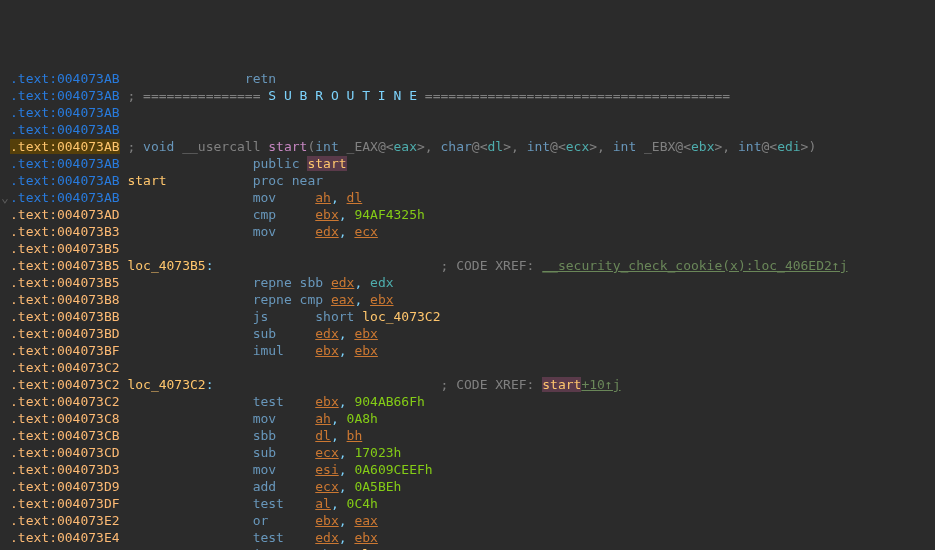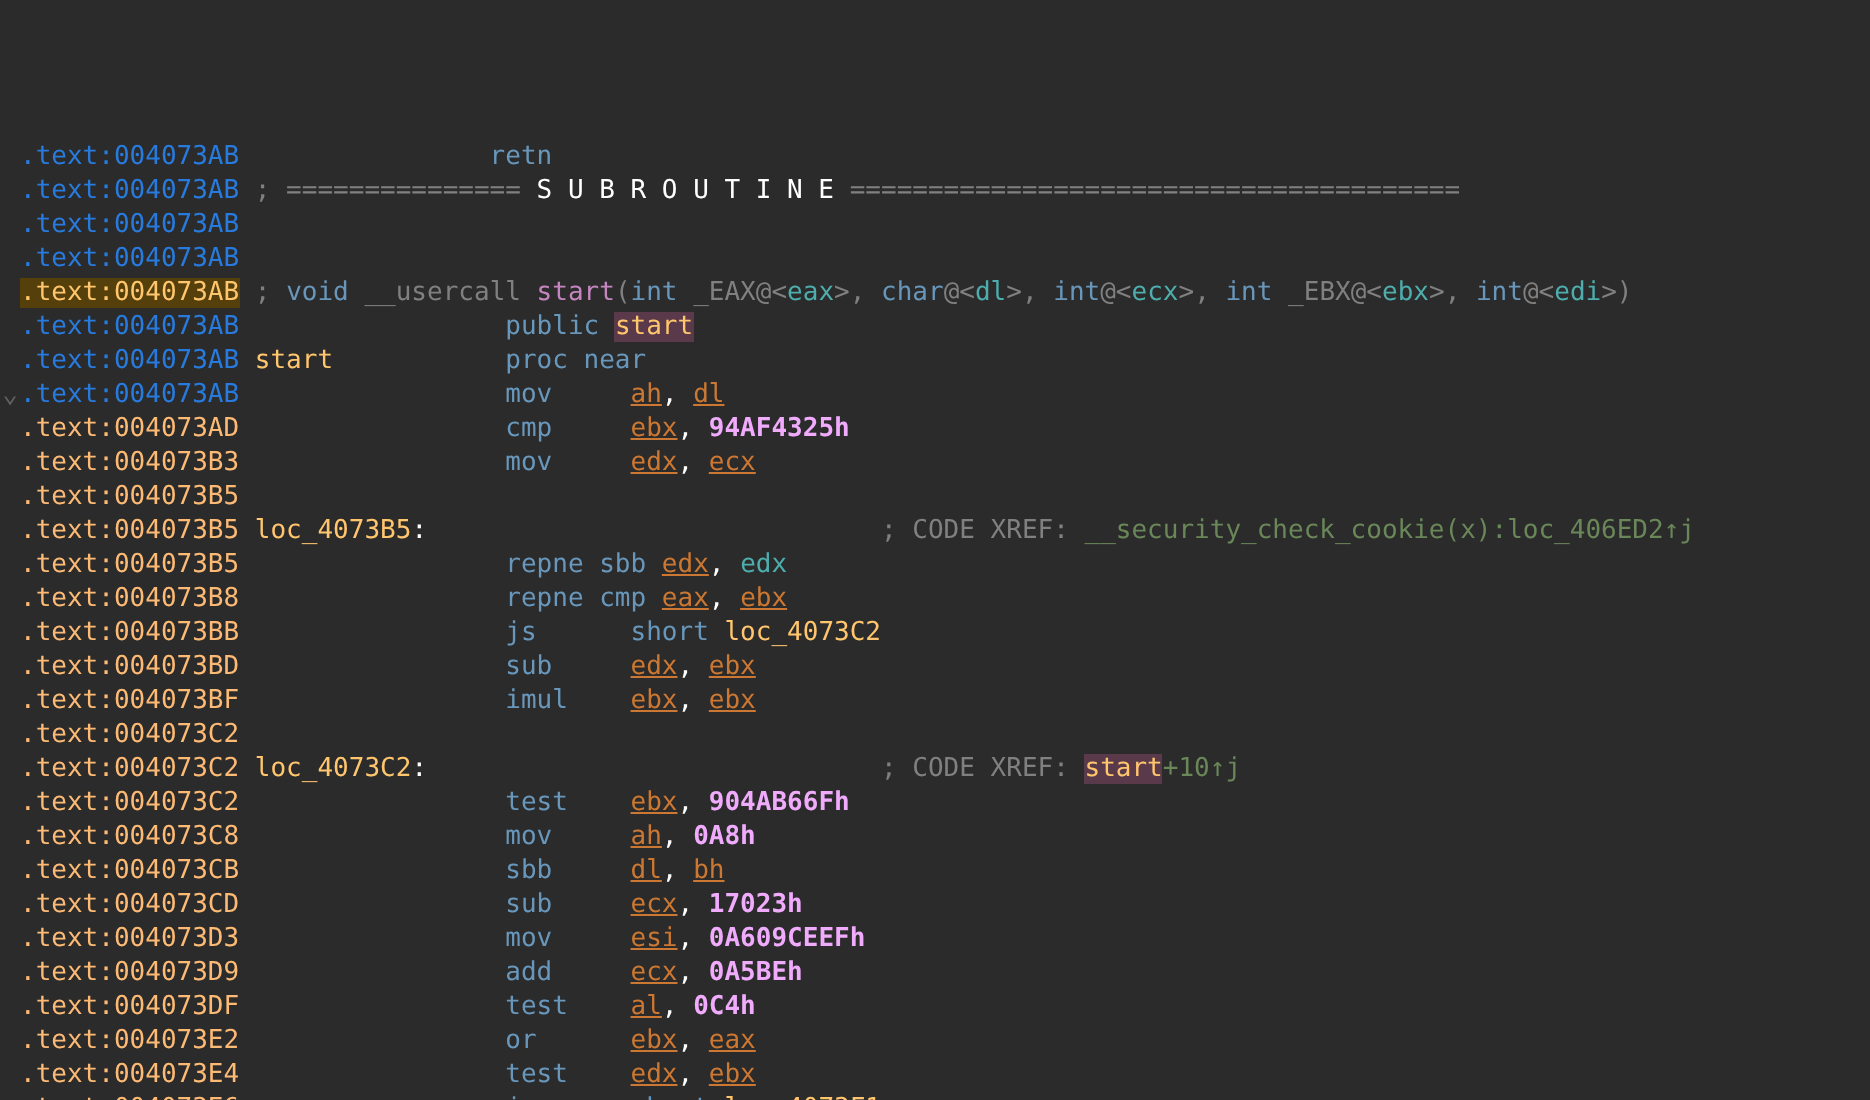--- a/index.html
+++ b/index.html
@@ -13,29 +13,29 @@
     height: 550px;
     overflow: hidden;
     white-space: pre;
     padding-top: 2px;
   }
   .line { display: block; }
   .addr-gray { color: #fdba74; }
   .addr-blue { color: #287bde; }
   .addr-yellow { color: #ffc66d; background: #553f0a; }
   .c-comment { color: #808080; }
-  .c-red { color: #f0abfc; font-weight: bold; }
+  .c-red { color: #84cc16; }
   .c-blue { color: #6897bb; }
   .c-orange { color: #cc7832; text-decoration: underline; }
   .c-cyan { color: #4eadad; }
-  .c-white { color: #ffffff; text-align: center; }
+  .c-white { color: #7dd3fc; text-align: center; }
   .c-yellow { color: #ffc66d; }
   .c-magenta { color: #c586c0; }
   .c-pinkbg { color: #ffc66d; background: #5a3a4a; }
-  .c-green { color: #6a8759; }
+  .c-green { color: #6a8759; text-decoration: underline; }
   .gutter { color: #606060; display:inline-block; width:10px; text-align:center;}
 </style>
 </head>
 <body>
 
 
 
 <div id="disasm"><div class="line"><span class="gutter"> </span><span class="addr-blue">.text:004073AB</span><span class="c-blue">                retn</span></div><div class="line"><span class="gutter"> </span><span class="addr-blue">.text:004073AB</span><span class="c-comment"> ; =============== </span><span class="c-white">S U B R O U T I N E</span><span class="c-comment"> =======================================</span></div><div class="line"><span class="gutter"> </span><span class="addr-blue">.text:004073AB</span></div><div class="line"><span class="gutter"> </span><span class="addr-blue">.text:004073AB</span></div><div class="line"><span class="gutter"> </span><span class="addr-yellow">.text:004073AB</span><span class="c-comment"> ; </span><span class="c-blue">void</span><span class="c-comment"> __usercall </span><span class="c-magenta">start</span><span class="c-comment">(</span><span class="c-blue">int</span><span class="c-comment"> _EAX@&lt;</span><span class="c-cyan">eax</span><span class="c-comment">&gt;, </span><span class="c-blue">char</span><span class="c-comment">@&lt;</span><span class="c-cyan">dl</span><span class="c-comment">&gt;, </span><span class="c-blue">int</span><span class="c-comment">@&lt;</span><span class="c-cyan">ecx</span><span class="c-comment">&gt;, </span><span class="c-blue">int</span><span class="c-comment"> _EBX@&lt;</span><span class="c-cyan">ebx</span><span class="c-comment">&gt;, </span><span class="c-blue">int</span><span class="c-comment">@&lt;</span><span class="c-cyan">edi</span><span class="c-comment">&gt;)</span></div><div class="line"><span class="gutter"> </span><span class="addr-blue">.text:004073AB</span><span>                 </span><span class="c-blue">public</span><span> </span><span class="c-pinkbg">start</span></div><div class="line"><span class="gutter"> </span><span class="addr-blue">.text:004073AB</span><span> </span><span class="c-yellow">start</span><span>           </span><span class="c-blue">proc near</span></div><div class="line"><span class="gutter">⌄</span><span class="addr-blue">.text:004073AB</span><span>                 </span><span class="c-blue">mov</span><span>     </span><span class="c-orange">ah</span><span class="c-white">, </span><span class="c-orange">dl</span></div><div class="line"><span class="gutter"> </span><span class="addr-gray">.text:004073AD</span><span>                 </span><span class="c-blue">cmp</span><span>     </span><span class="c-orange">ebx</span><span class="c-white">, </span><span class="c-red">94AF4325h</span></div><div class="line"><span class="gutter"> </span><span class="addr-gray">.text:004073B3</span><span>                 </span><span class="c-blue">mov</span><span>     </span><span class="c-orange">edx</span><span class="c-white">, </span><span class="c-orange">ecx</span></div><div class="line"><span class="gutter"> </span><span class="addr-gray">.text:004073B5</span></div><div class="line"><span class="gutter"> </span><span class="addr-gray">.text:004073B5</span><span> </span><span class="c-yellow">loc_4073B5</span><span class="c-white">:</span><span>                             </span><span class="c-comment">; CODE XREF: </span><span class="c-green">__security_check_cookie(x):loc_406ED2↑j</span></div><div class="line"><span class="gutter"> </span><span class="addr-gray">.text:004073B5</span><span>                 </span><span class="c-blue">repne sbb</span><span> </span><span class="c-orange">edx</span><span class="c-white">, </span><span class="c-cyan">edx</span></div><div class="line"><span class="gutter"> </span><span class="addr-gray">.text:004073B8</span><span>                 </span><span class="c-blue">repne cmp</span><span> </span><span class="c-orange">eax</span><span class="c-white">, </span><span class="c-orange">ebx</span></div><div class="line"><span class="gutter"> </span><span class="addr-gray">.text:004073BB</span><span>                 </span><span class="c-blue">js</span><span>      </span><span class="c-blue">short</span><span> </span><span class="c-yellow">loc_4073C2</span></div><div class="line"><span class="gutter"> </span><span class="addr-gray">.text:004073BD</span><span>                 </span><span class="c-blue">sub</span><span>     </span><span class="c-orange">edx</span><span class="c-white">, </span><span class="c-orange">ebx</span></div><div class="line"><span class="gutter"> </span><span class="addr-gray">.text:004073BF</span><span>                 </span><span class="c-blue">imul</span><span>    </span><span class="c-orange">ebx</span><span class="c-white">, </span><span class="c-orange">ebx</span></div><div class="line"><span class="gutter"> </span><span class="addr-gray">.text:004073C2</span></div><div class="line"><span class="gutter"> </span><span class="addr-gray">.text:004073C2</span><span> </span><span class="c-yellow">loc_4073C2</span><span class="c-white">:</span><span>                             </span><span class="c-comment">; CODE XREF: </span><span class="c-pinkbg">start</span><span class="c-green">+10↑j</span></div><div class="line"><span class="gutter"> </span><span class="addr-gray">.text:004073C2</span><span>                 </span><span class="c-blue">test</span><span>    </span><span class="c-orange">ebx</span><span class="c-white">, </span><span class="c-red">904AB66Fh</span></div><div class="line"><span class="gutter"> </span><span class="addr-gray">.text:004073C8</span><span>                 </span><span class="c-blue">mov</span><span>     </span><span class="c-orange">ah</span><span class="c-white">, </span><span class="c-red">0A8h</span></div><div class="line"><span class="gutter"> </span><span class="addr-gray">.text:004073CB</span><span>                 </span><span class="c-blue">sbb</span><span>     </span><span class="c-orange">dl</span><span class="c-white">, </span><span class="c-orange">bh</span></div><div class="line"><span class="gutter"> </span><span class="addr-gray">.text:004073CD</span><span>                 </span><span class="c-blue">sub</span><span>     </span><span class="c-orange">ecx</span><span class="c-white">, </span><span class="c-red">17023h</span></div><div class="line"><span class="gutter"> </span><span class="addr-gray">.text:004073D3</span><span>                 </span><span class="c-blue">mov</span><span>     </span><span class="c-orange">esi</span><span class="c-white">, </span><span class="c-red">0A609CEEFh</span></div><div class="line"><span class="gutter"> </span><span class="addr-gray">.text:004073D9</span><span>                 </span><span class="c-blue">add</span><span>     </span><span class="c-orange">ecx</span><span class="c-white">, </span><span class="c-red">0A5BEh</span></div><div class="line"><span class="gutter"> </span><span class="addr-gray">.text:004073DF</span><span>                 </span><span class="c-blue">test</span><span>    </span><span class="c-orange">al</span><span class="c-white">, </span><span class="c-red">0C4h</span></div><div class="line"><span class="gutter"> </span><span class="addr-gray">.text:004073E2</span><span>                 </span><span class="c-blue">or</span><span>      </span><span class="c-orange">ebx</span><span class="c-white">, </span><span class="c-orange">eax</span></div><div class="line"><span class="gutter"> </span><span class="addr-gray">.text:004073E4</span><span>                 </span><span class="c-blue">test</span><span>    </span><span class="c-orange">edx</span><span class="c-white">, </span><span class="c-orange">ebx</span></div><div class="line"><span class="gutter"> </span><span class="addr-gray">.text:004073E6</span><span>                 </span><span class="c-blue">jo</span><span>      </span><span class="c-blue">short</span><span> </span><span class="c-yellow">loc_4073F1</span></div></div>
 
 

